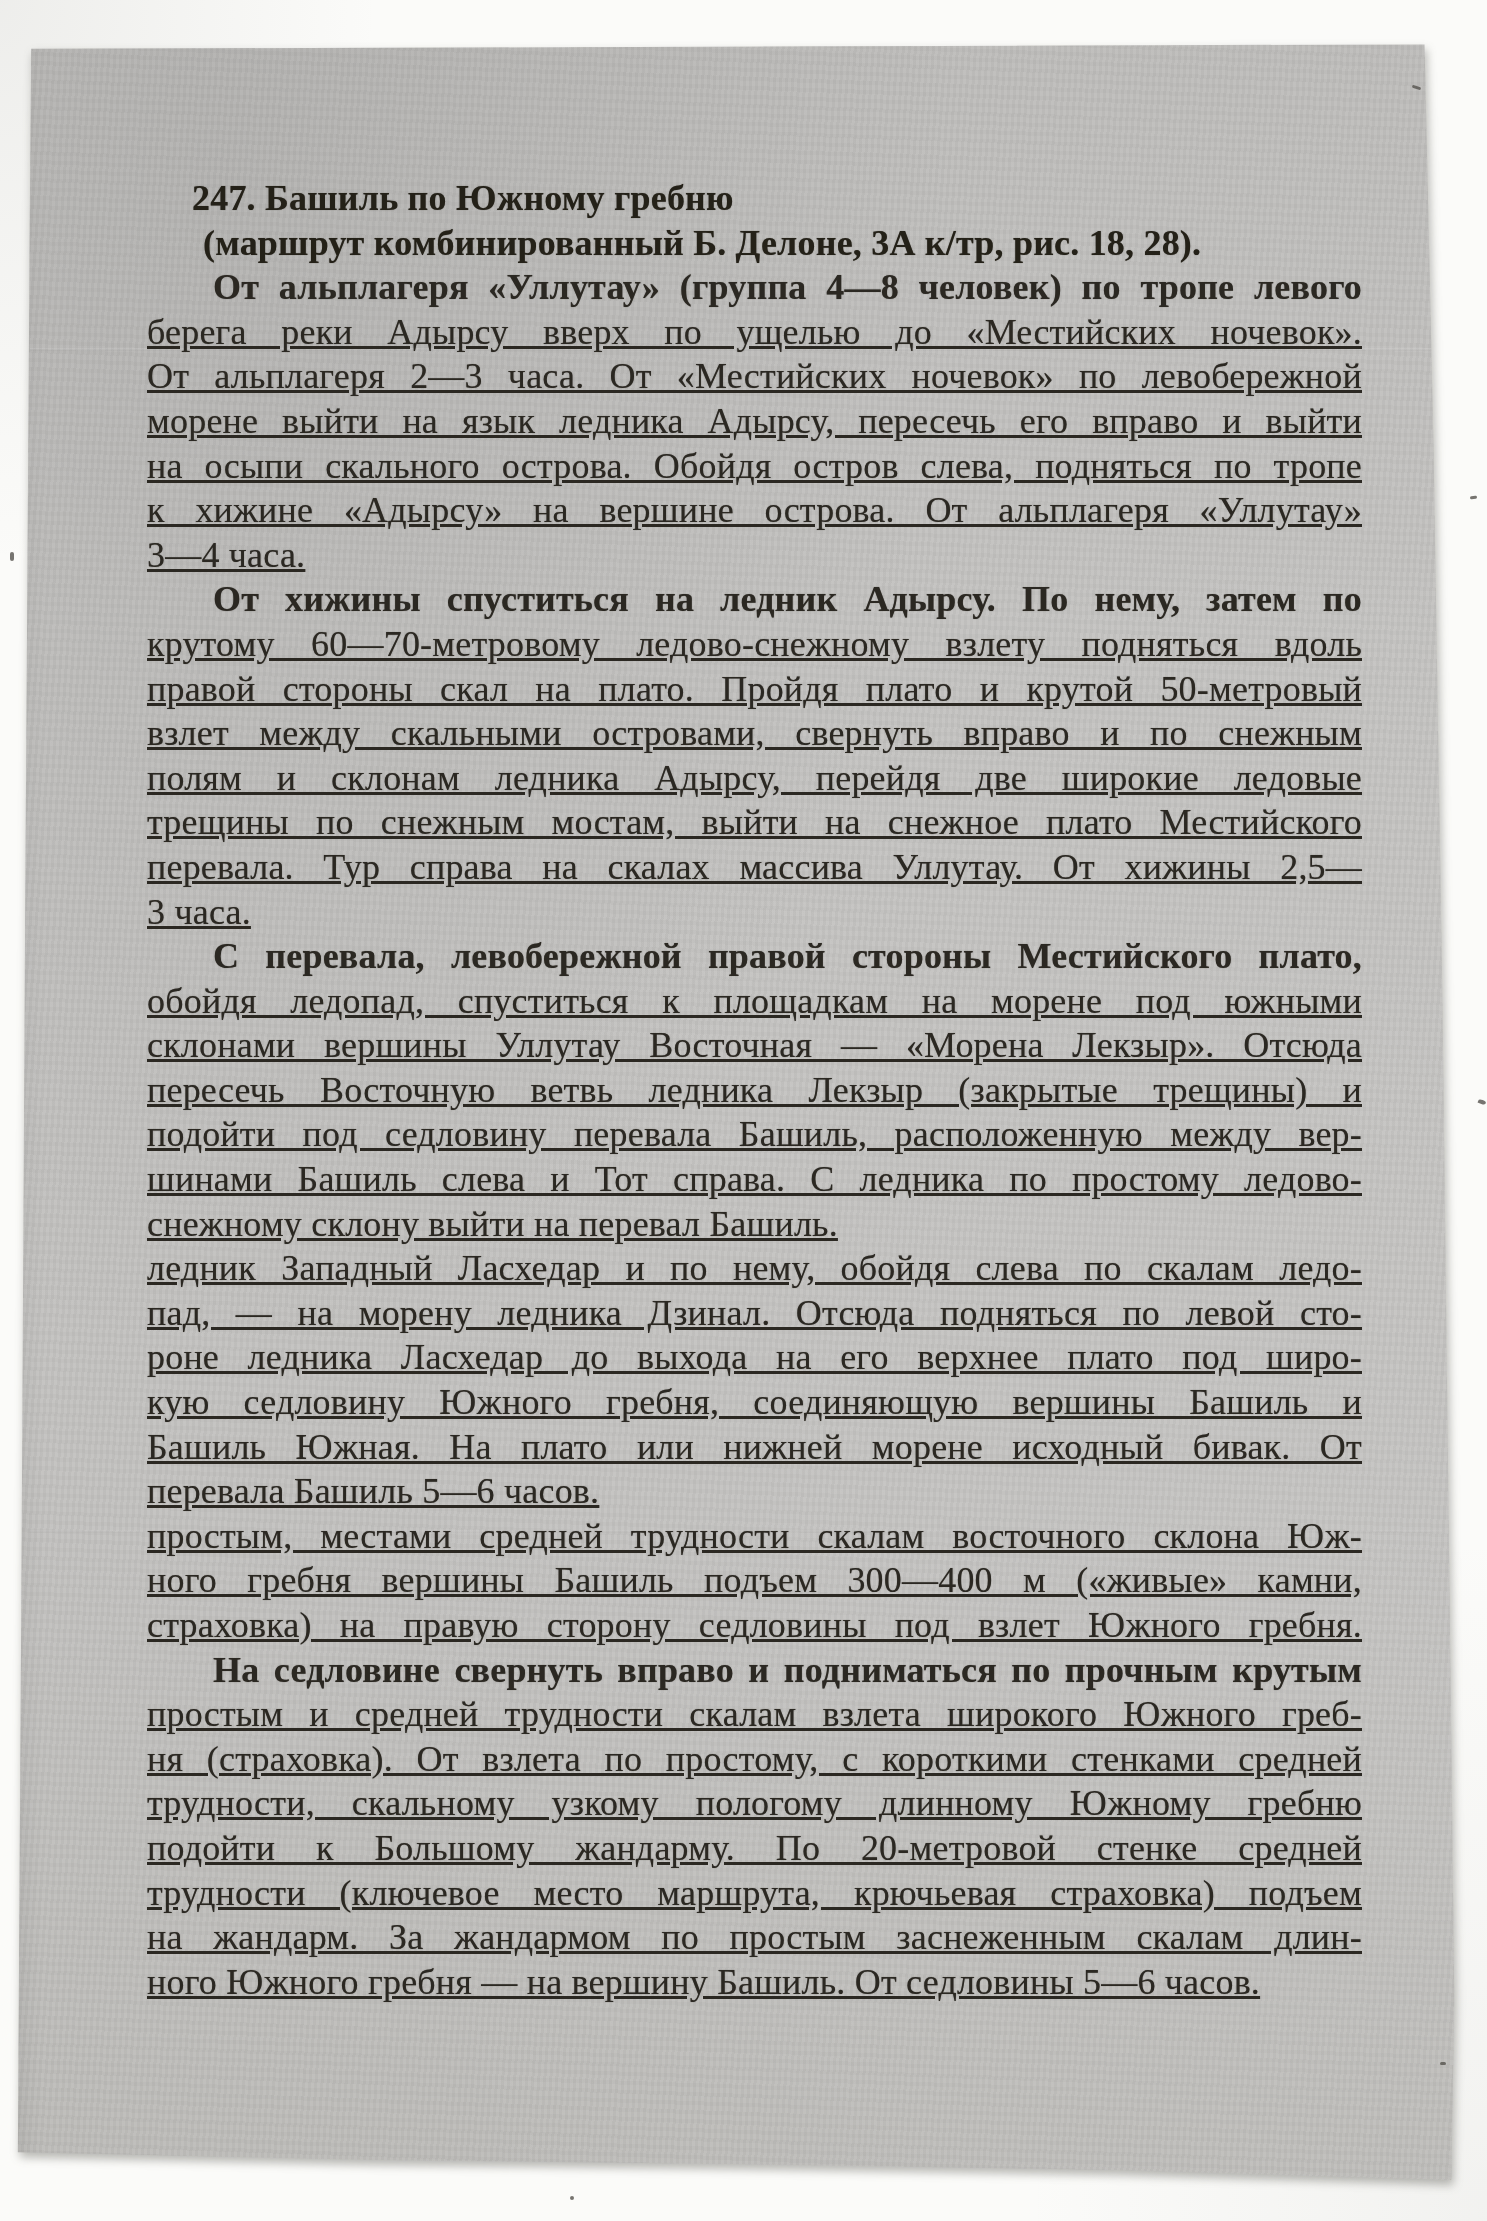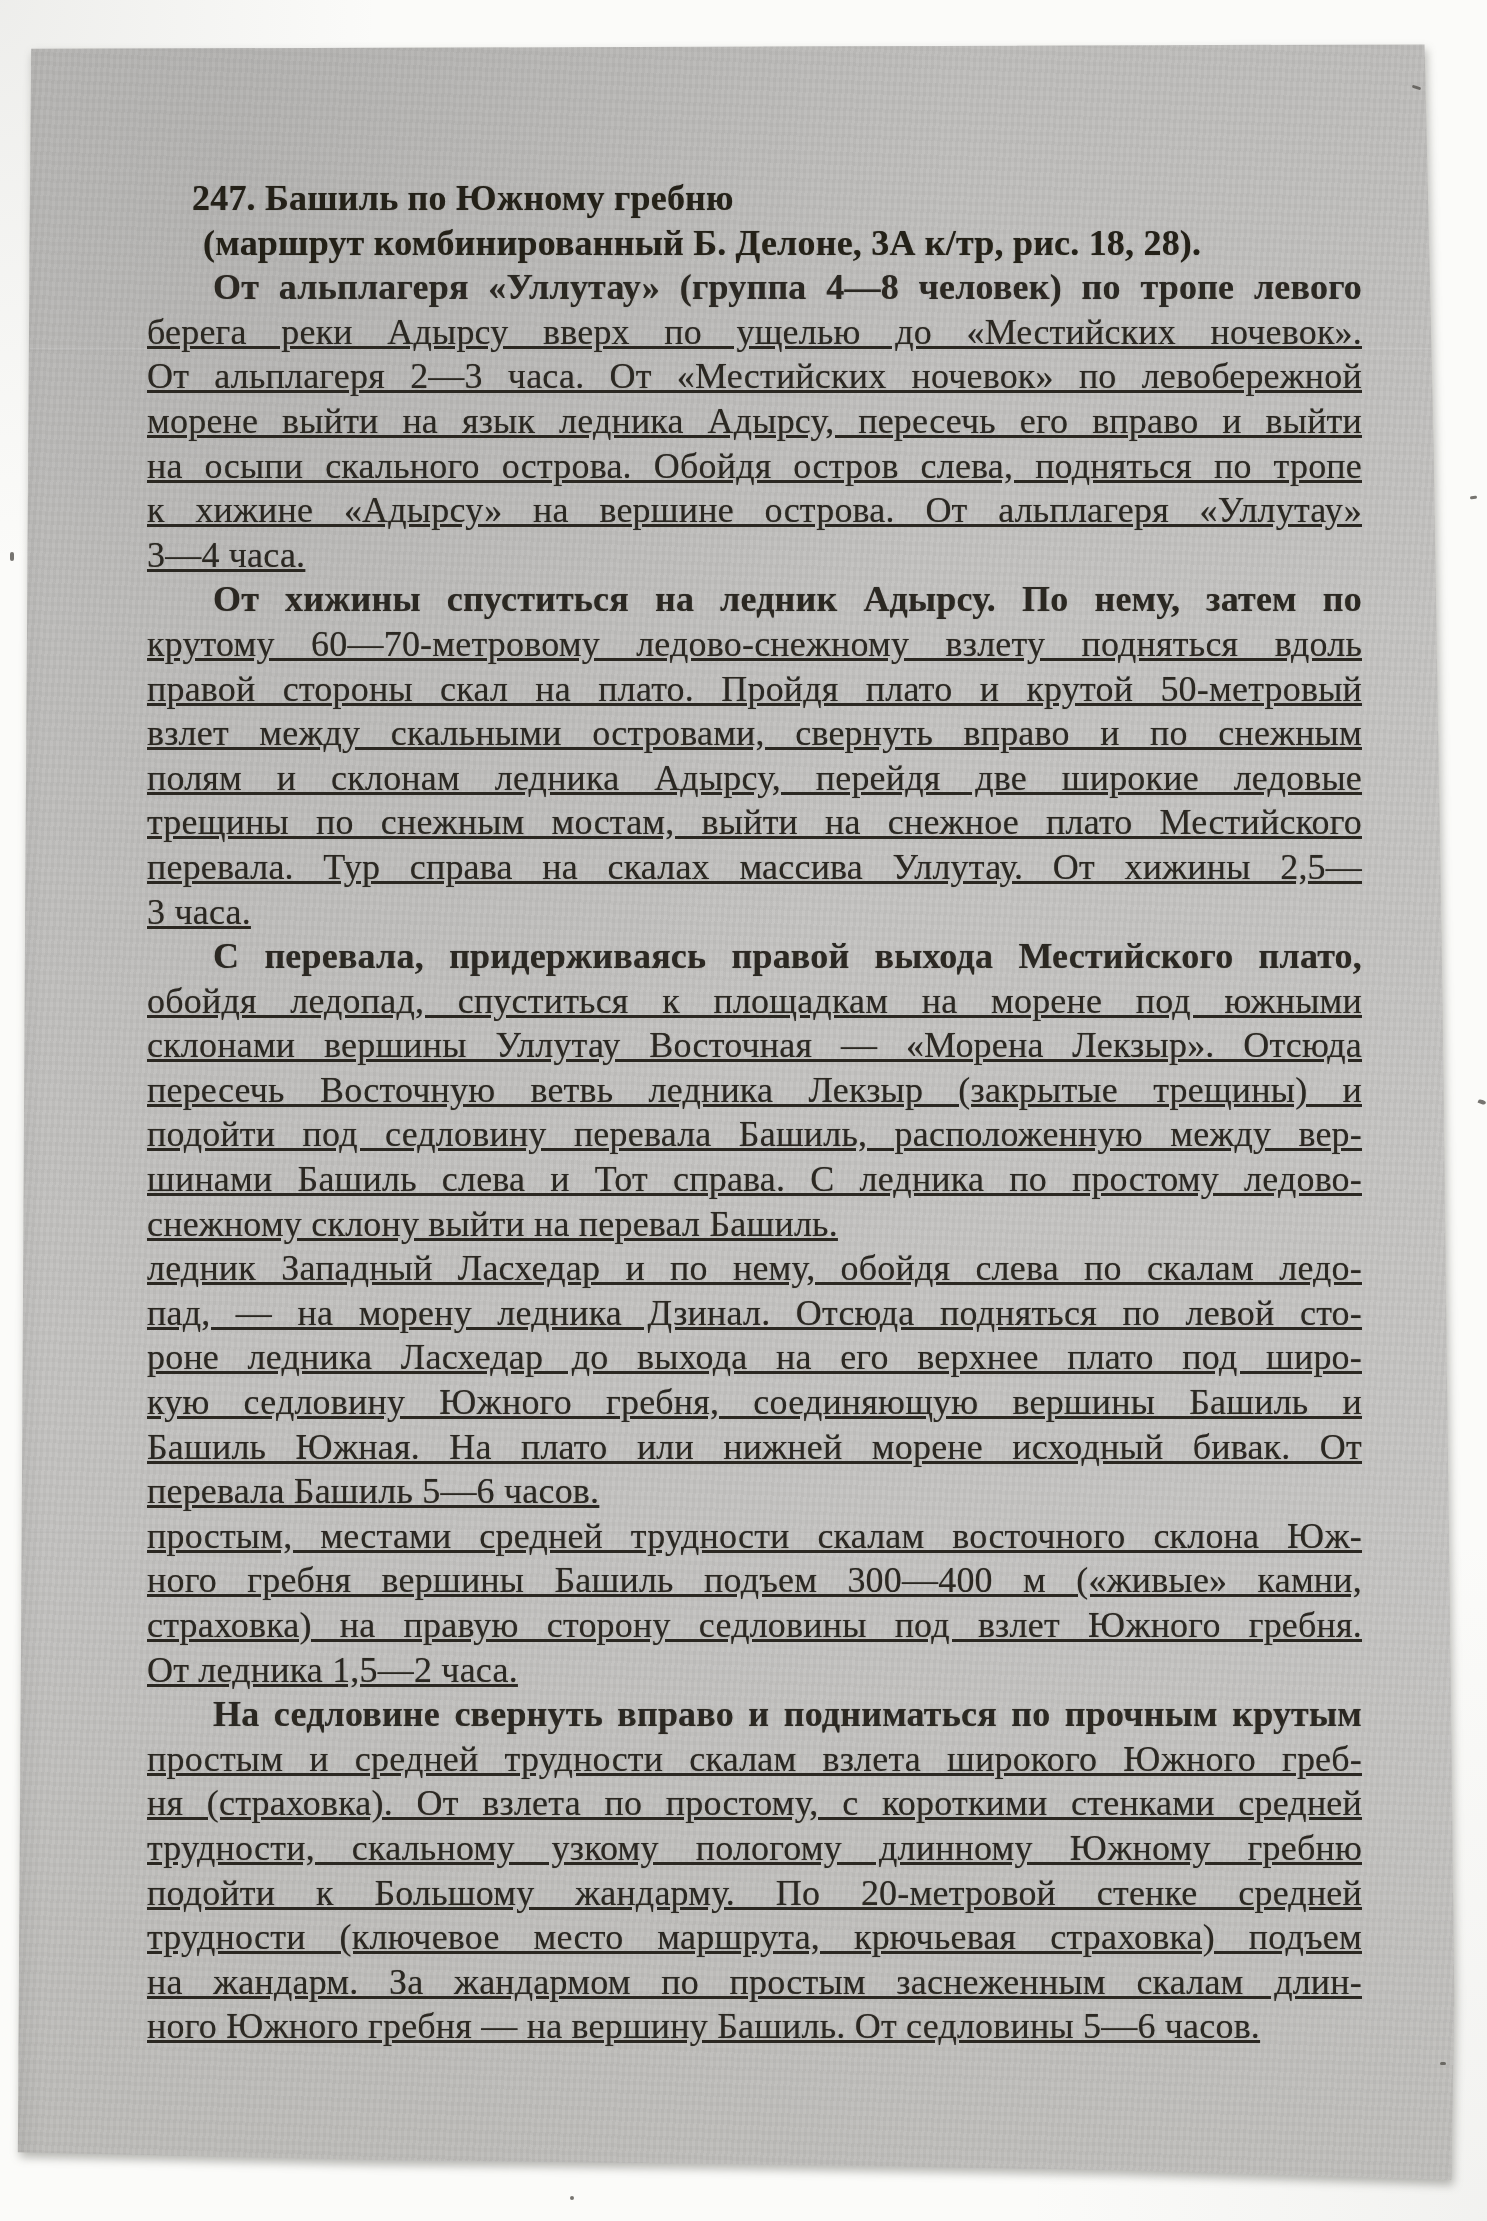--- a/index.html
+++ b/index.html
@@ -90,37 +90,36 @@
           <div class="line ind-none">к хижине «Адырсу» на вершине острова. От альплагеря «Уллутау»</div>
           <div class="line ind-none end">3—4 часа.</div>
           <div class="line ind-para">От хижины спуститься на ледник Адырсу. По нему, затем по</div>
           <div class="line ind-none">крутому 60—70-метровому ледово-снежному взлету подняться вдоль</div>
           <div class="line ind-none">правой стороны скал на плато. Пройдя плато и крутой 50-метровый</div>
           <div class="line ind-none">взлет между скальными островами, свернуть вправо и по снежным</div>
           <div class="line ind-none">полям и склонам ледника Адырсу, перейдя две широкие ледовые</div>
           <div class="line ind-none">трещины по снежным мостам, выйти на снежное плато Местийского</div>
           <div class="line ind-none">перевала. Тур справа на скалах массива Уллутау. От хижины 2,5—</div>
           <div class="line ind-none end">3 часа.</div>
-          <div class="line ind-para">С перевала, придерживаясь правой выхода Местийского плато,</div>
+          <div class="line ind-para">С перевала, левобережной правой стороны Местийского плато,</div>
           <div class="line ind-none">обойдя ледопад, спуститься к площадкам на морене под южными</div>
           <div class="line ind-none">склонами вершины Уллутау Восточная — «Морена Лекзыр». Отсюда</div>
           <div class="line ind-none">пересечь Восточную ветвь ледника Лекзыр (закрытые трещины) и</div>
           <div class="line ind-none">подойти под седловину перевала Башиль, расположенную между вер-</div>
           <div class="line ind-none">шинами Башиль слева и Тот справа. С ледника по простому ледово-</div>
           <div class="line ind-none end">снежному склону выйти на перевал Башиль.</div>
           <div class="line ind-none">ледник Западный Ласхедар и по нему, обойдя слева по скалам ледо-</div>
           <div class="line ind-none">пад, — на морену ледника Дзинал. Отсюда подняться по левой сто-</div>
           <div class="line ind-none">роне ледника Ласхедар до выхода на его верхнее плато под широ-</div>
           <div class="line ind-none">кую седловину Южного гребня, соединяющую вершины Башиль и</div>
           <div class="line ind-none">Башиль Южная. На плато или нижней морене исходный бивак. От</div>
           <div class="line ind-none end">перевала Башиль 5—6 часов.</div>
           <div class="line ind-none">простым, местами средней трудности скалам восточного склона Юж-</div>
           <div class="line ind-none">ного гребня вершины Башиль подъем 300—400 м («живые» камни,</div>
           <div class="line ind-none">страховка) на правую сторону седловины под взлет Южного гребня.</div>
-          <div class="line ind-none end">От ледника 1,5—2 часа.</div>
           <div class="line ind-para">На седловине свернуть вправо и подниматься по прочным крутым</div>
           <div class="line ind-none">простым и средней трудности скалам взлета широкого Южного греб-</div>
           <div class="line ind-none">ня (страховка). От взлета по простому, с короткими стенками средней</div>
           <div class="line ind-none">трудности, скальному узкому пологому длинному Южному гребню</div>
           <div class="line ind-none">подойти к Большому жандарму. По 20-метровой стенке средней</div>
           <div class="line ind-none">трудности (ключевое место маршрута, крючьевая страховка) подъем</div>
           <div class="line ind-none">на жандарм. За жандармом по простым заснеженным скалам длин-</div>
           <div class="line ind-none end">ного Южного гребня — на вершину Башиль. От седловины 5—6 часов.</div>
         </div>
     </div>

